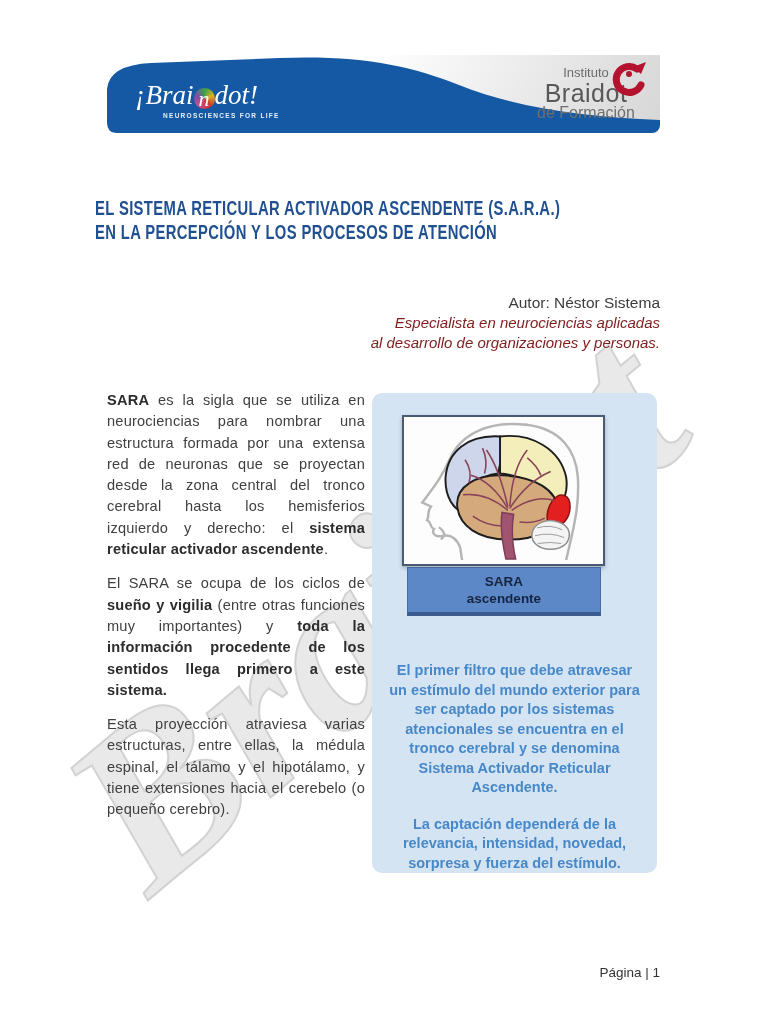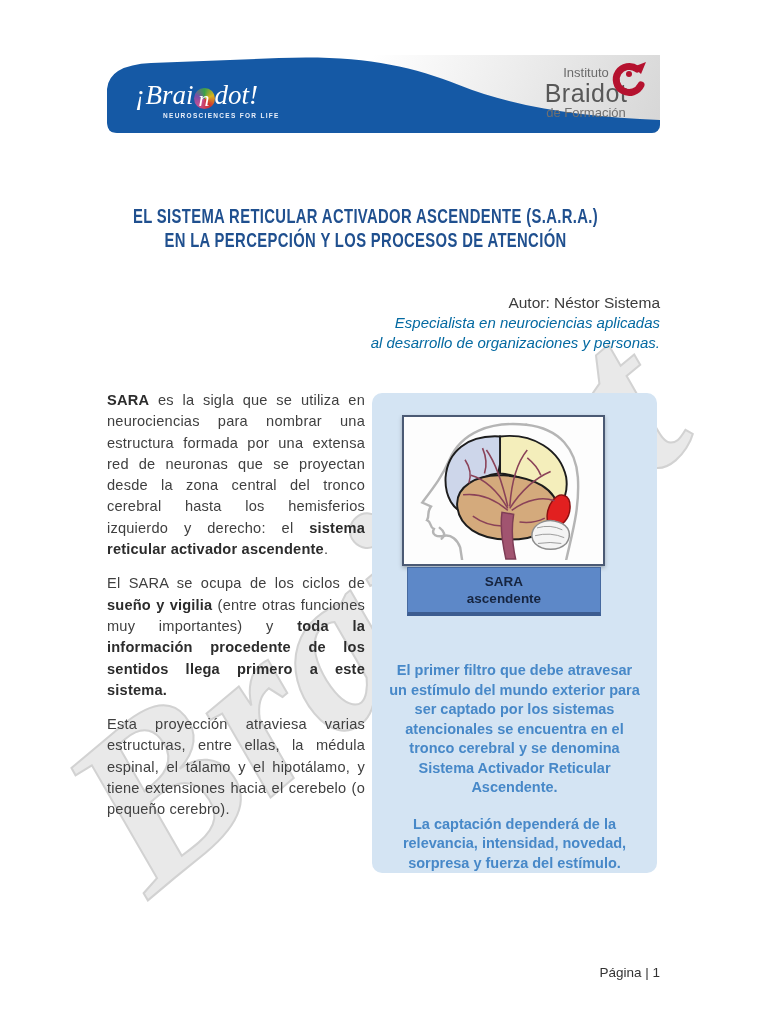--- a/index.html
+++ b/index.html
@@ -39,33 +39,33 @@
     color:#ffffff;
   }
   .brand-tagline{
     font-size:6.5px;letter-spacing:1.3px;color:#e9effa;margin:3px 0 0 28px;
     font-weight:bold;
   }
   .institute{position:absolute;right:14px;top:10px;color:#6b6b6b;text-align:center;width:120px;}
   .inst-icon{position:absolute;right:-2px;top:-4px;}
   .inst-line1{font-size:13px;line-height:15px;}
   .inst-line2{font-size:25px;line-height:26px;color:#585858;letter-spacing:0.5px;}
-  .inst-line3{font-size:13px;line-height:14px;color:#6f6f6f;}
-
-  
-  .title{position:absolute;left:0;top:204px;width:731px;text-align:center;color:#20508f;}
+  .inst-line3{font-size:16px;line-height:14px;color:#6f6f6f;}
+
+  
+  .title{position:absolute;left:0;top:196px;width:731px;color:#20508f;}
   .title-line{
     font-weight:bold;font-size:20px;line-height:24px;letter-spacing:0.5px;
     transform:scaleX(0.74);transform-origin:50% 50%;white-space:nowrap;
   }
 
   
   .author{position:absolute;right:108px;top:292px;text-align:right;color:#3c3c3c;}
   .author-name{font-size:15.5px;line-height:21px;}
-  .author-role{font-size:15px;line-height:20px;font-style:italic;color:#0369a1;}
+  .author-role{font-size:15px;line-height:20px;font-style:italic;color:#7f1d1d;}
 
   
   .left-col{position:absolute;left:107px;top:390px;width:258px;}
   .para{
     text-align:justify;font-size:14.6px;line-height:21.3px;letter-spacing:0.2px;
     color:#3f3f3f;margin:0 0 13px 0;
   }
   .run-n{}
   .run-b{font-weight:bold;color:#2c2c2c;}
   .run-bb{font-weight:bold;color:#2b62a6;}

